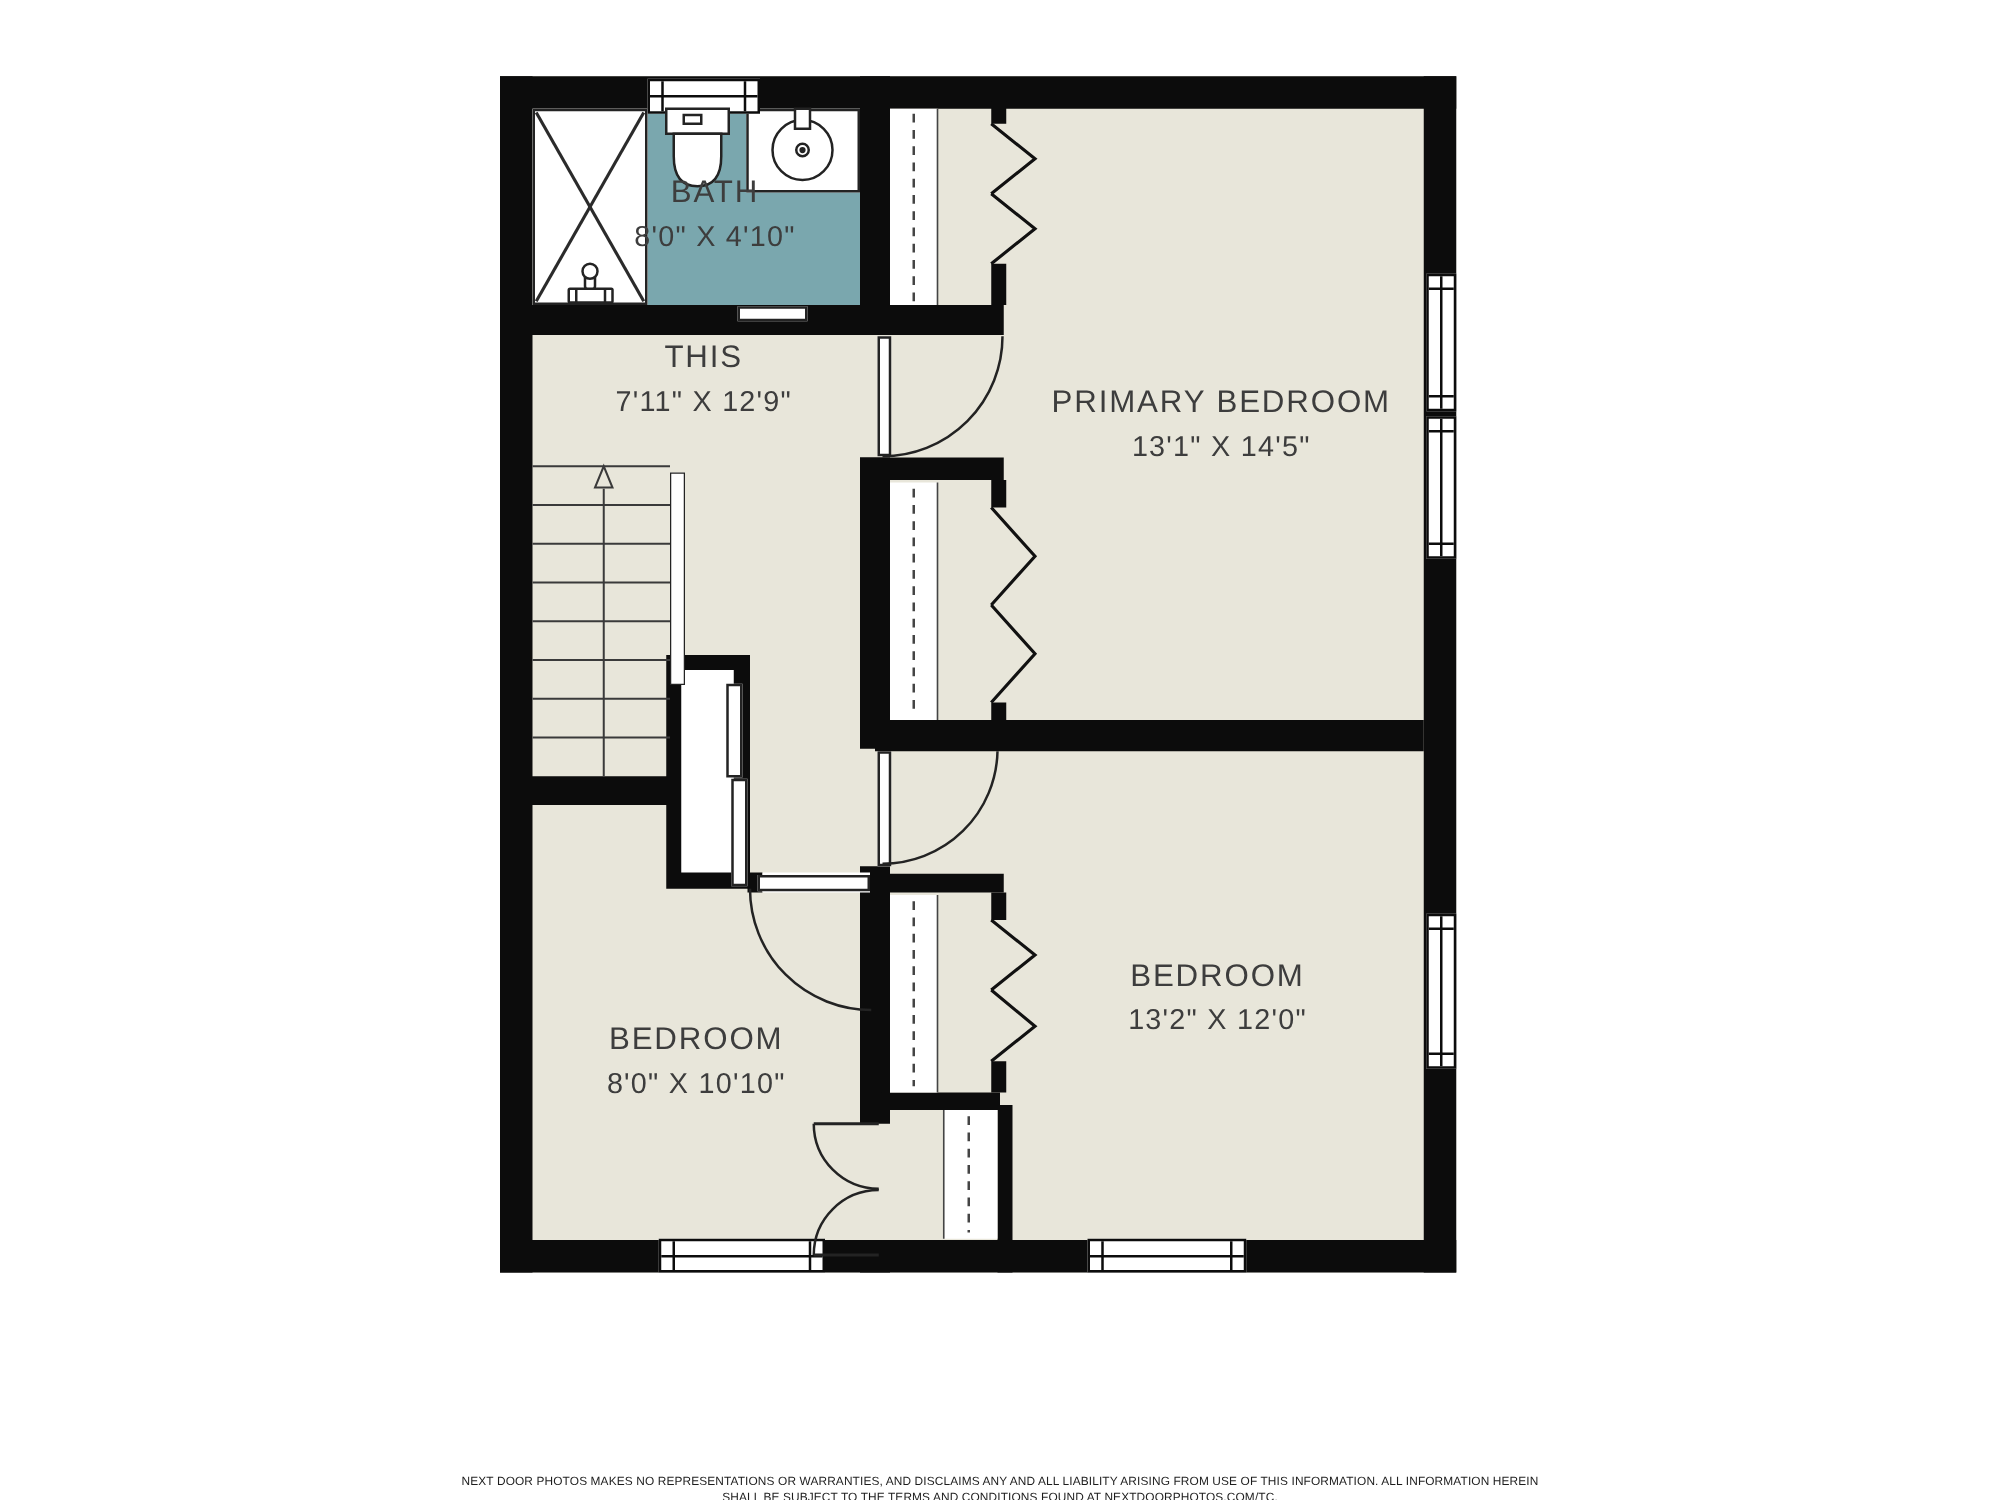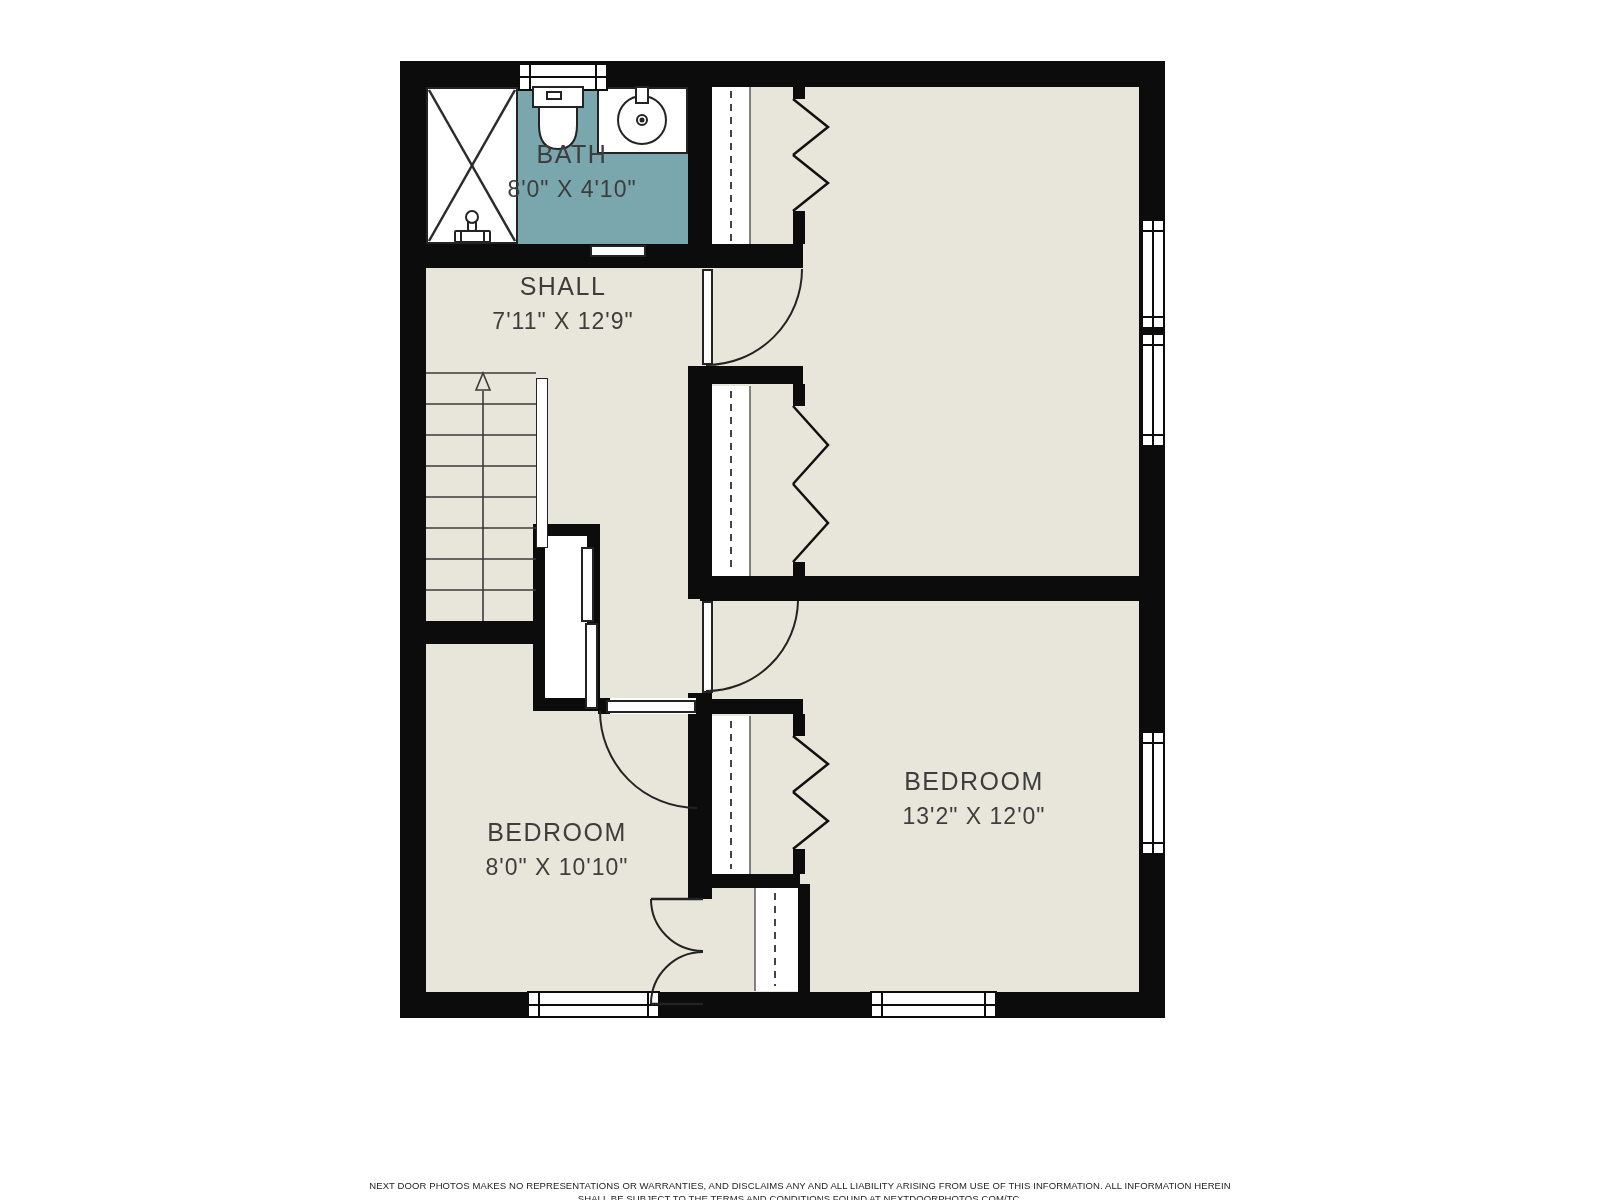--- a/index.html
+++ b/index.html
@@ -186,22 +186,26 @@
         <line x1="350" y1="655" x2="350" y2="813" stroke-width="1.3"></line>
         <line x1="355" y1="827" x2="355" y2="930" stroke-width="1.3"></line>
       </g>
     </svg>
 
     <div class="room-label" style="left:172px;top:110px;">
       <div class="room-name">BATH</div>
       <div class="room-dims">8'0" X 4'10"</div>
     </div>
     <div class="room-label" style="left:163px;top:242px;">
-      <div class="room-name">SHALL</div>
+      <div class="room-name">THIS</div>
       <div class="room-dims">7'11" X 12'9"</div>
+    </div>
+    <div class="room-label" style="left:577px;top:278px;">
+      <div class="room-name">PRIMARY BEDROOM</div>
+      <div class="room-dims">13'1" X 14'5"</div>
     </div>
     <div class="room-label" style="left:574px;top:737px;">
       <div class="room-name">BEDROOM</div>
       <div class="room-dims">13'2" X 12'0"</div>
     </div>
     <div class="room-label" style="left:157px;top:788px;">
       <div class="room-name">BEDROOM</div>
       <div class="room-dims">8'0" X 10'10"</div>
     </div>
   </div>

